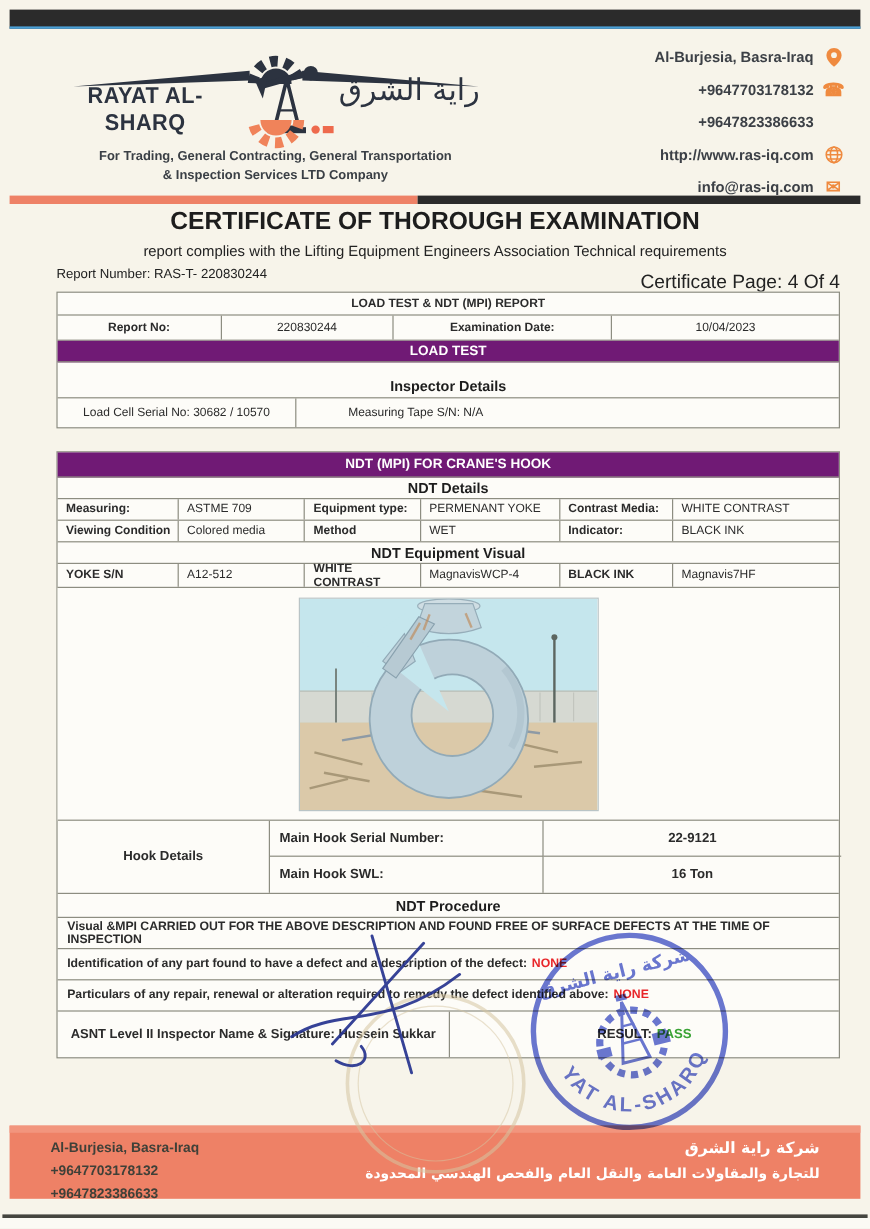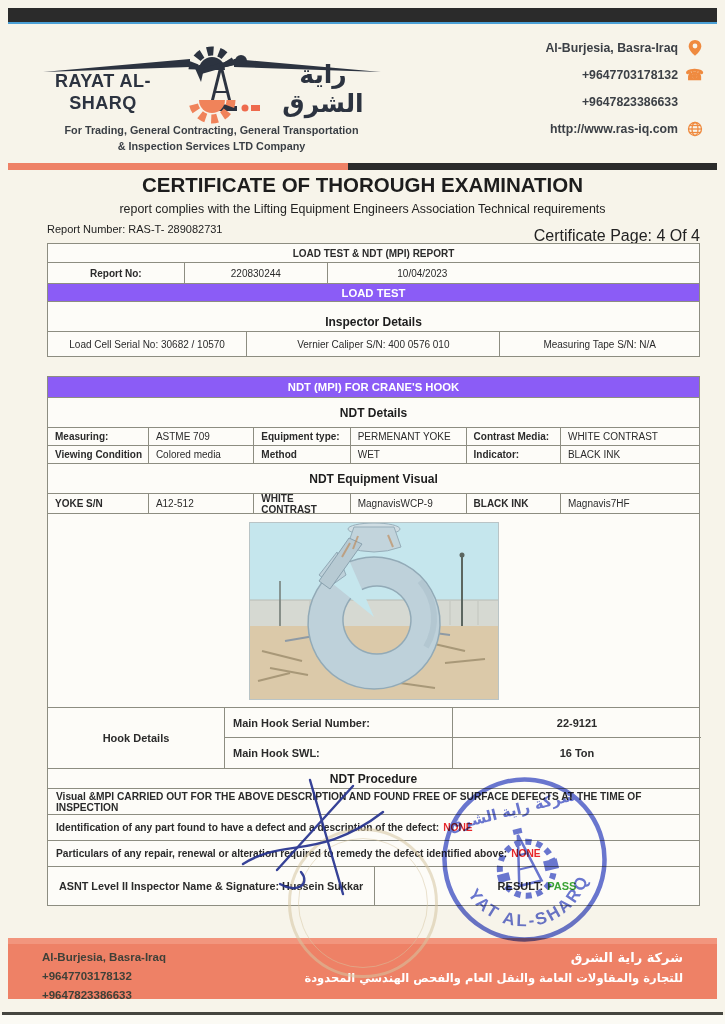--- a/index.html
+++ b/index.html
@@ -3,24 +3,24 @@
 <meta charset="utf-8">
 <style>
   * { margin:0; padding:0; box-sizing:border-box; }
   body { background:#efece1; font-family:"Liberation Sans", sans-serif; }
   .page { position:relative; width:725px; height:1024px; margin:0 auto; background:#f7f4ea; overflow:hidden; color:#2b2b2b; }
 
   
   .top-bar { position:absolute; left:8px; right:8px; top:8px; height:16px; background:#2b2b2b; border-bottom:2px solid #4ba0d6; }
 
   
-  .logo { position:absolute; left:29px; top:30px; width:365px; height:130px; }
+  .logo { position:absolute; left:47px; top:30px; width:365px; height:130px; }
   .logo svg.banner { position:absolute; left:0; top:0; }
   .name-en { position:absolute; left:0; top:40px; width:148px; text-align:center; font-size:19px; font-weight:bold; color:#2c3340; letter-spacing:.5px; transform:scaleX(.95); }
-  .name-ar { position:absolute; left:228px; top:30px; width:132px; text-align:center; font-size:25px; font-weight:bold; color:#2c3340; font-family:"DejaVu Sans", sans-serif; }
+  .name-ar { position:absolute; left:228px; top:30px; width:132px; text-align:center; font-size:25px; font-weight:normal; color:#2c3340; font-family:"DejaVu Sans", sans-serif; }
   .tagline { position:absolute; left:0; width:100%; text-align:center; font-size:10.8px; font-weight:bold; color:#3a3f45; }
   .tagline.l1 { top:94px; } .tagline.l2 { top:110px; }
 
   
   .contacts { position:absolute; right:22px; top:34px; width:290px; }
   .contact-row { display:flex; justify-content:flex-end; align-items:center; height:27px; gap:8px; font-size:12.3px; font-weight:600; color:#3c4046; }
   .cicon { width:17px; height:17px; display:flex; align-items:center; justify-content:center; color:#ef8a3f; font-size:15px; }
 
   
   .hdr-divider { position:absolute; left:8px; right:8px; top:163px; height:7px; display:flex; }
@@ -33,34 +33,34 @@
   .cert-page { position:absolute; right:25px; top:227px; font-size:16px; color:#222; }
 
   
   .tbl { position:absolute; left:47px; width:653px; border:1px solid #8d8d81; background:#fdfcf8; }
   .trow { display:flex; border-bottom:1px solid #8d8d81; align-items:stretch; }
   .trow:last-child { border-bottom:none; }
   .tc { border-right:1px solid #8d8d81; display:flex; align-items:center; justify-content:center; font-size:10px; padding:0 4px; }
   .tc:last-child { border-right:none; }
   .tc.left { justify-content:flex-start; padding-left:7px; }
   .b { font-weight:bold; }
-  .band { background:#8b5cf6; color:#fff; font-weight:bold; text-align:center; font-size:11.3px; display:flex; align-items:center; justify-content:center; border-bottom:1px solid #8d8d81; }
+  .band { background:#701a75; color:#fff; font-weight:bold; text-align:center; font-size:11.3px; display:flex; align-items:center; justify-content:center; border-bottom:1px solid #8d8d81; }
   .centerhdr { display:flex; align-items:center; justify-content:center; font-weight:bold; font-size:12px; border-bottom:1px solid #8d8d81; color:#1d1d1d; }
 
   .t1 { top:243px; }
   .t1 .r1 { height:19px; }
   .t1 .r2 { height:21px; }
   .t1 .r3 { height:18px; }
   .t1 .gap { height:10px; border-bottom:none; }
   .t1 .r5 { height:20px; }
   .t1 .r6 { height:24px; }
 
   .t2 { top:376px; }
   .t2 .band { height:21px; }
-  .t2 .hdr18 { height:30px; }
+  .t2 .hdr18 { height:18px; }
   .t2 .r6c { height:18px; }
   .t2 .r6c2 { height:20px; }
   .t2 .photo-row { height:194px; border-bottom:1px solid #8d8d81; display:flex; align-items:center; justify-content:center; background:#fdfcf8; }
   .hook-grid { display:grid; grid-template-columns:177px 228px 248px; grid-template-rows:30px 30px; border-bottom:1px solid #8d8d81; }
   .hg { border-right:1px solid #8d8d81; display:flex; align-items:center; font-size:11px; }
   .hg.span { grid-row:1/3; justify-content:center; font-weight:bold; }
   .hg.lbl { padding-left:8px; font-weight:bold; }
   .hg.val { justify-content:center; font-weight:bold; border-right:none; }
   .hg.bb { border-bottom:1px solid #8d8d81; }
   .t2 .proc-hdr { height:20px; }
@@ -160,47 +160,51 @@
       <span class="cicon">
         <svg width="16" height="16" viewBox="0 0 16 16" fill="none" stroke="#ef8a3f" stroke-width="1.3">
             <circle cx="8" cy="8" r="6.5"></circle>
             <ellipse cx="8" cy="8" rx="3" ry="6.5"></ellipse>
             <line x1="1.5" y1="8" x2="14.5" y2="8"></line>
             <line x1="2.5" y1="4.5" x2="13.5" y2="4.5"></line>
             <line x1="2.5" y1="11.5" x2="13.5" y2="11.5"></line>
           </svg>
       </span>
     </div>
+    <div class="contact-row">
+      <span>info@ras-iq.com</span>
+      <span class="cicon">✉</span>
+    </div>
   </div>
 
   <div class="hdr-divider">
     <span class="seg-orange"></span>
     <span class="seg-black"></span>
   </div>
 
   <div class="doc-title">CERTIFICATE OF THOROUGH EXAMINATION</div>
   <div class="doc-subtitle">report complies with the Lifting Equipment Engineers Association Technical requirements</div>
-  <div class="report-line">Report Number: RAS-T- 289082731</div>
+  <div class="report-line">Report Number: RAS-T- 220830244</div>
   <div class="cert-page">Certificate Page: 4 Of 4</div>
 
   <div class="tbl t1">
     <div class="trow r1">
         <div class="tc b" style="flex:1;border-right:none;">LOAD TEST &amp; NDT (MPI) REPORT</div>
       </div>
     <div class="trow r2">
       <div class="tc b" style="width:21%;">Report No:</div>
       <div class="tc" style="width:22%;">220830244</div>
+      <div class="tc b" style="width:28%;">Examination Date:</div>
       <div class="tc" style="width:29%;">10/04/2023</div>
     </div>
     <div class="band r3">LOAD TEST</div>
     <div class="trow gap"></div>
     <div class="centerhdr r5">Inspector Details</div>
     <div class="trow r6">
       <div class="tc" style="width:30.6%;">Load Cell Serial No: 30682 / 10570</div>
-      <div class="tc" style="width:38.9%;">Vernier Caliper S/N: 400 0576 010</div>
       <div class="tc" style="width:30.5%;">Measuring Tape S/N: N/A</div>
     </div>
   </div>
 
   <div class="tbl t2">
     <div class="band">NDT (MPI) FOR CRANE'S HOOK</div>
     <div class="centerhdr hdr18">NDT Details</div>
 
     <div class="trow r6c">
       <div class="tc b left" style="width:15.5%;">Measuring:</div>
@@ -217,21 +221,21 @@
       <div class="tc left" style="width:17.8%;">WET</div>
       <div class="tc b left" style="width:14.5%;">Indicator:</div>
       <div class="tc left" style="width:21.2%;">BLACK INK</div>
     </div>
 
     <div class="centerhdr hdr18">NDT Equipment Visual</div>
     <div class="trow r6c2">
       <div class="tc b left" style="width:15.5%;">YOKE S/N</div>
       <div class="tc left" style="width:16.2%;">A12-512</div>
       <div class="tc b left" style="width:14.8%;">WHITE CONTRAST</div>
-      <div class="tc left" style="width:17.8%;">MagnavisWCP-9</div>
+      <div class="tc left" style="width:17.8%;">MagnavisWCP-4</div>
       <div class="tc b left" style="width:14.5%;">BLACK INK</div>
       <div class="tc left" style="width:21.2%;">Magnavis7HF</div>
     </div>
 
     <div class="photo-row">
       <div class="photo-frame">
         <svg width="248" height="176" viewBox="0 0 248 176">
           <rect x="0" y="0" width="248" height="176" fill="#c5e6ed"></rect>
           <rect x="0" y="77" width="248" height="26" fill="#d6d9d2"></rect>
           <line x1="0" y1="77" x2="248" y2="77" stroke="#b8bcb4" stroke-width="1"></line>

